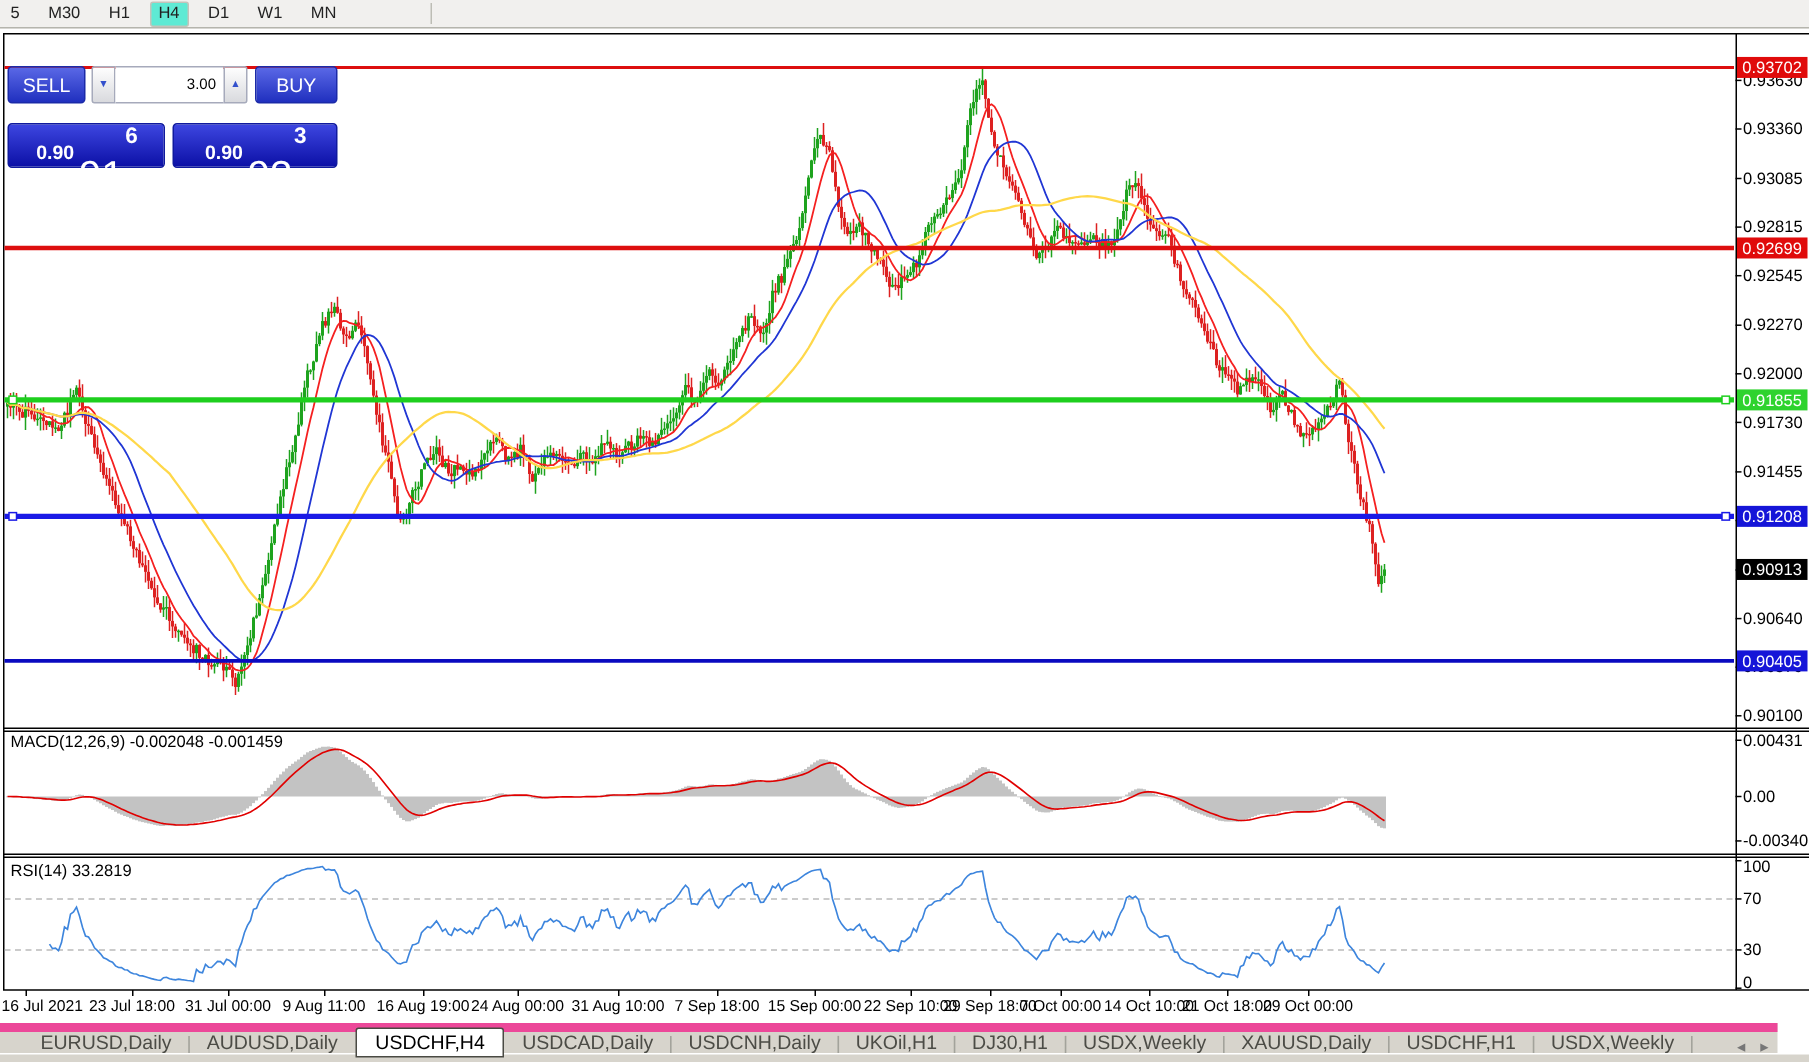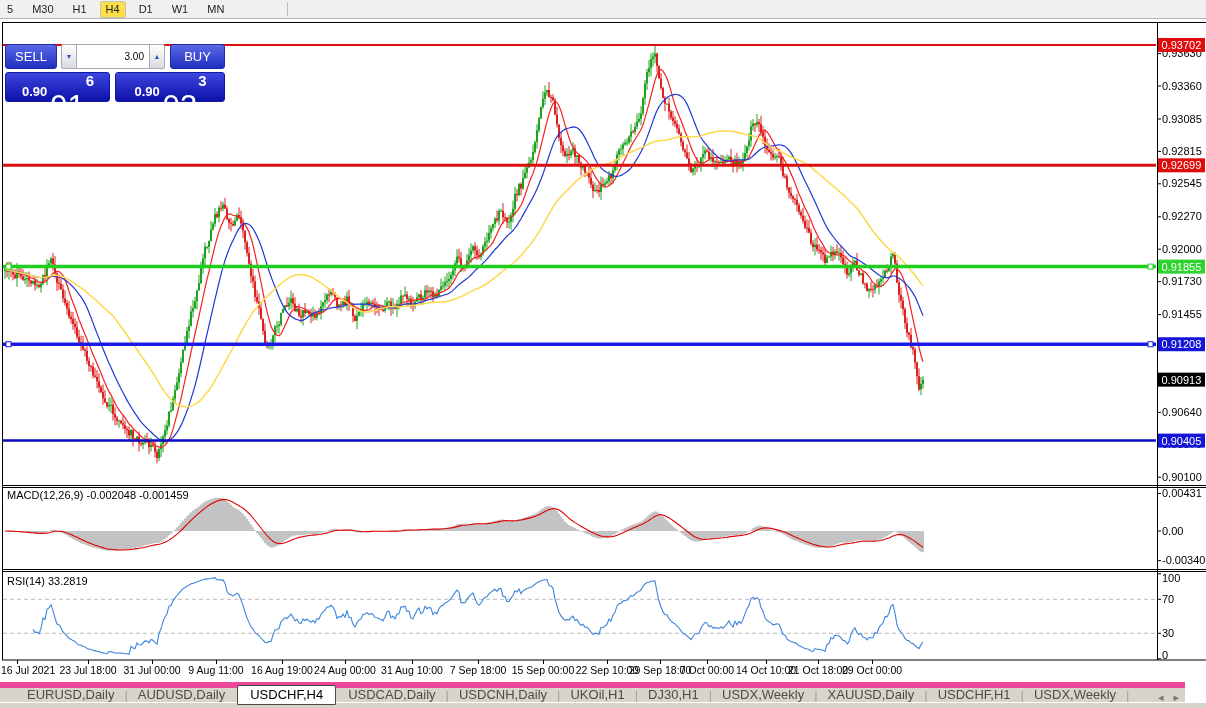--- a/index.html
+++ b/index.html
@@ -3,46 +3,46 @@
 <meta charset="utf-8">
 <style>
   html,body{margin:0;padding:0;background:#fff;}
   #app{position:relative;width:1206px;height:708px;overflow:hidden;background:#fff;
        font-family:"Liberation Sans",sans-serif;-webkit-font-smoothing:antialiased;}
   
   .toolbar{position:absolute;left:0;top:0;width:1206px;height:19px;background:#f1f0ee;
            border-bottom:1px solid #b5b5ad;display:flex;align-items:center;padding-left:1px;box-sizing:border-box;}
   .tf-btn{font-size:11px;color:#222;padding:1px 5px;margin-right:7px;border:1px solid transparent;
           border-radius:2px;cursor:default;white-space:nowrap;line-height:13px;}
-  .tf-btn.sel{background:#fde047;border-color:#c3c3ba;}
+  .tf-btn.sel{background:#5eead4;border-color:#c3c3ba;}
   .tb-sep{width:1px;height:14px;background:#bdbdb5;margin-left:50px;}
   
   .chart-header{position:absolute;left:7px;top:24px;height:14px;line-height:14px;font-size:12px;color:#000;z-index:4;}
   .chart-header .tri{font-size:8px;margin-right:7px;vertical-align:1px;}
   .chart-header .ohlc{margin-left:8px;}
   
   .trade-panel{position:absolute;left:5px;top:44px;width:220px;z-index:6;}
-  .tp-row1{display:flex;height:25px;margin-bottom:3px;}
+  .tp-row1{display:flex;height:25px;margin-bottom:13px;}
   .btn-blue{background:linear-gradient(#5a68e6,#2030bf);border:1px solid #1b2aa8;border-radius:3px;
             color:#fff;font-size:13px;display:flex;align-items:center;justify-content:center;cursor:pointer;box-sizing:border-box;}
   .sell-btn{width:52px;margin-right:4px;}
   .buy-btn{width:55px;margin-left:5px;}
   .spin{width:16px;background:linear-gradient(#fefefe,#d9dade);border:1px solid #a6aabb;color:#3350cc;
         font-size:7px;display:flex;align-items:center;justify-content:center;cursor:pointer;box-sizing:border-box;}
   .spin.down{border-radius:2px 0 0 2px;}
   .spin.up{border-radius:0 2px 2px 0;}
   .vol-field{width:72px;height:25px;border:1px solid #a6aabb;border-left:none;border-right:none;
              font-family:"Liberation Sans",sans-serif;font-size:10px;text-align:right;padding:0 5px;box-sizing:border-box;outline:none;}
   .tp-row2{display:flex;height:30px;}
   .price-box{background:linear-gradient(#3d46e0,#0c10a6);border:1px solid #101a9e;border-radius:3px;color:#fff;
              display:flex;align-items:center;justify-content:center;box-sizing:border-box;cursor:pointer;}
   .price-box.sell{width:105px;margin-right:5px;}
   .price-box.buy{width:110px;}
   .pb-prefix{font-size:13px;font-weight:bold;margin-top:9px;margin-right:3px;}
-  .pb-big{font-size:31px;line-height:28px;margin-top:39px;}
+  .pb-big{font-size:27px;line-height:28px;margin-top:39px;}
   .pb-sup{font-size:15px;font-weight:bold;position:relative;top:-7px;left:1px;}
   
   .ind-label{position:absolute;left:7px;font-size:11px;color:#000;z-index:3;background:transparent;}
   
   .tabbar{position:absolute;left:0;top:682px;width:1185px;height:20px;background:#d7d4cc;border-top:6px solid #ec4899;
           display:flex;align-items:center;font-size:13px;color:#4c4c46;padding-left:18px;box-sizing:border-box;}
   .tab{padding:0 9px;white-space:nowrap;cursor:pointer;line-height:18px;}
   .tab.sel{background:#fff;border:1px solid #4a4a44;border-radius:2px 2px 0 0;color:#000;padding:0 12px;
            height:18px;margin:0 3px;z-index:2;}
   .tab-sep{color:#a3a39b;margin:0 1px;}

